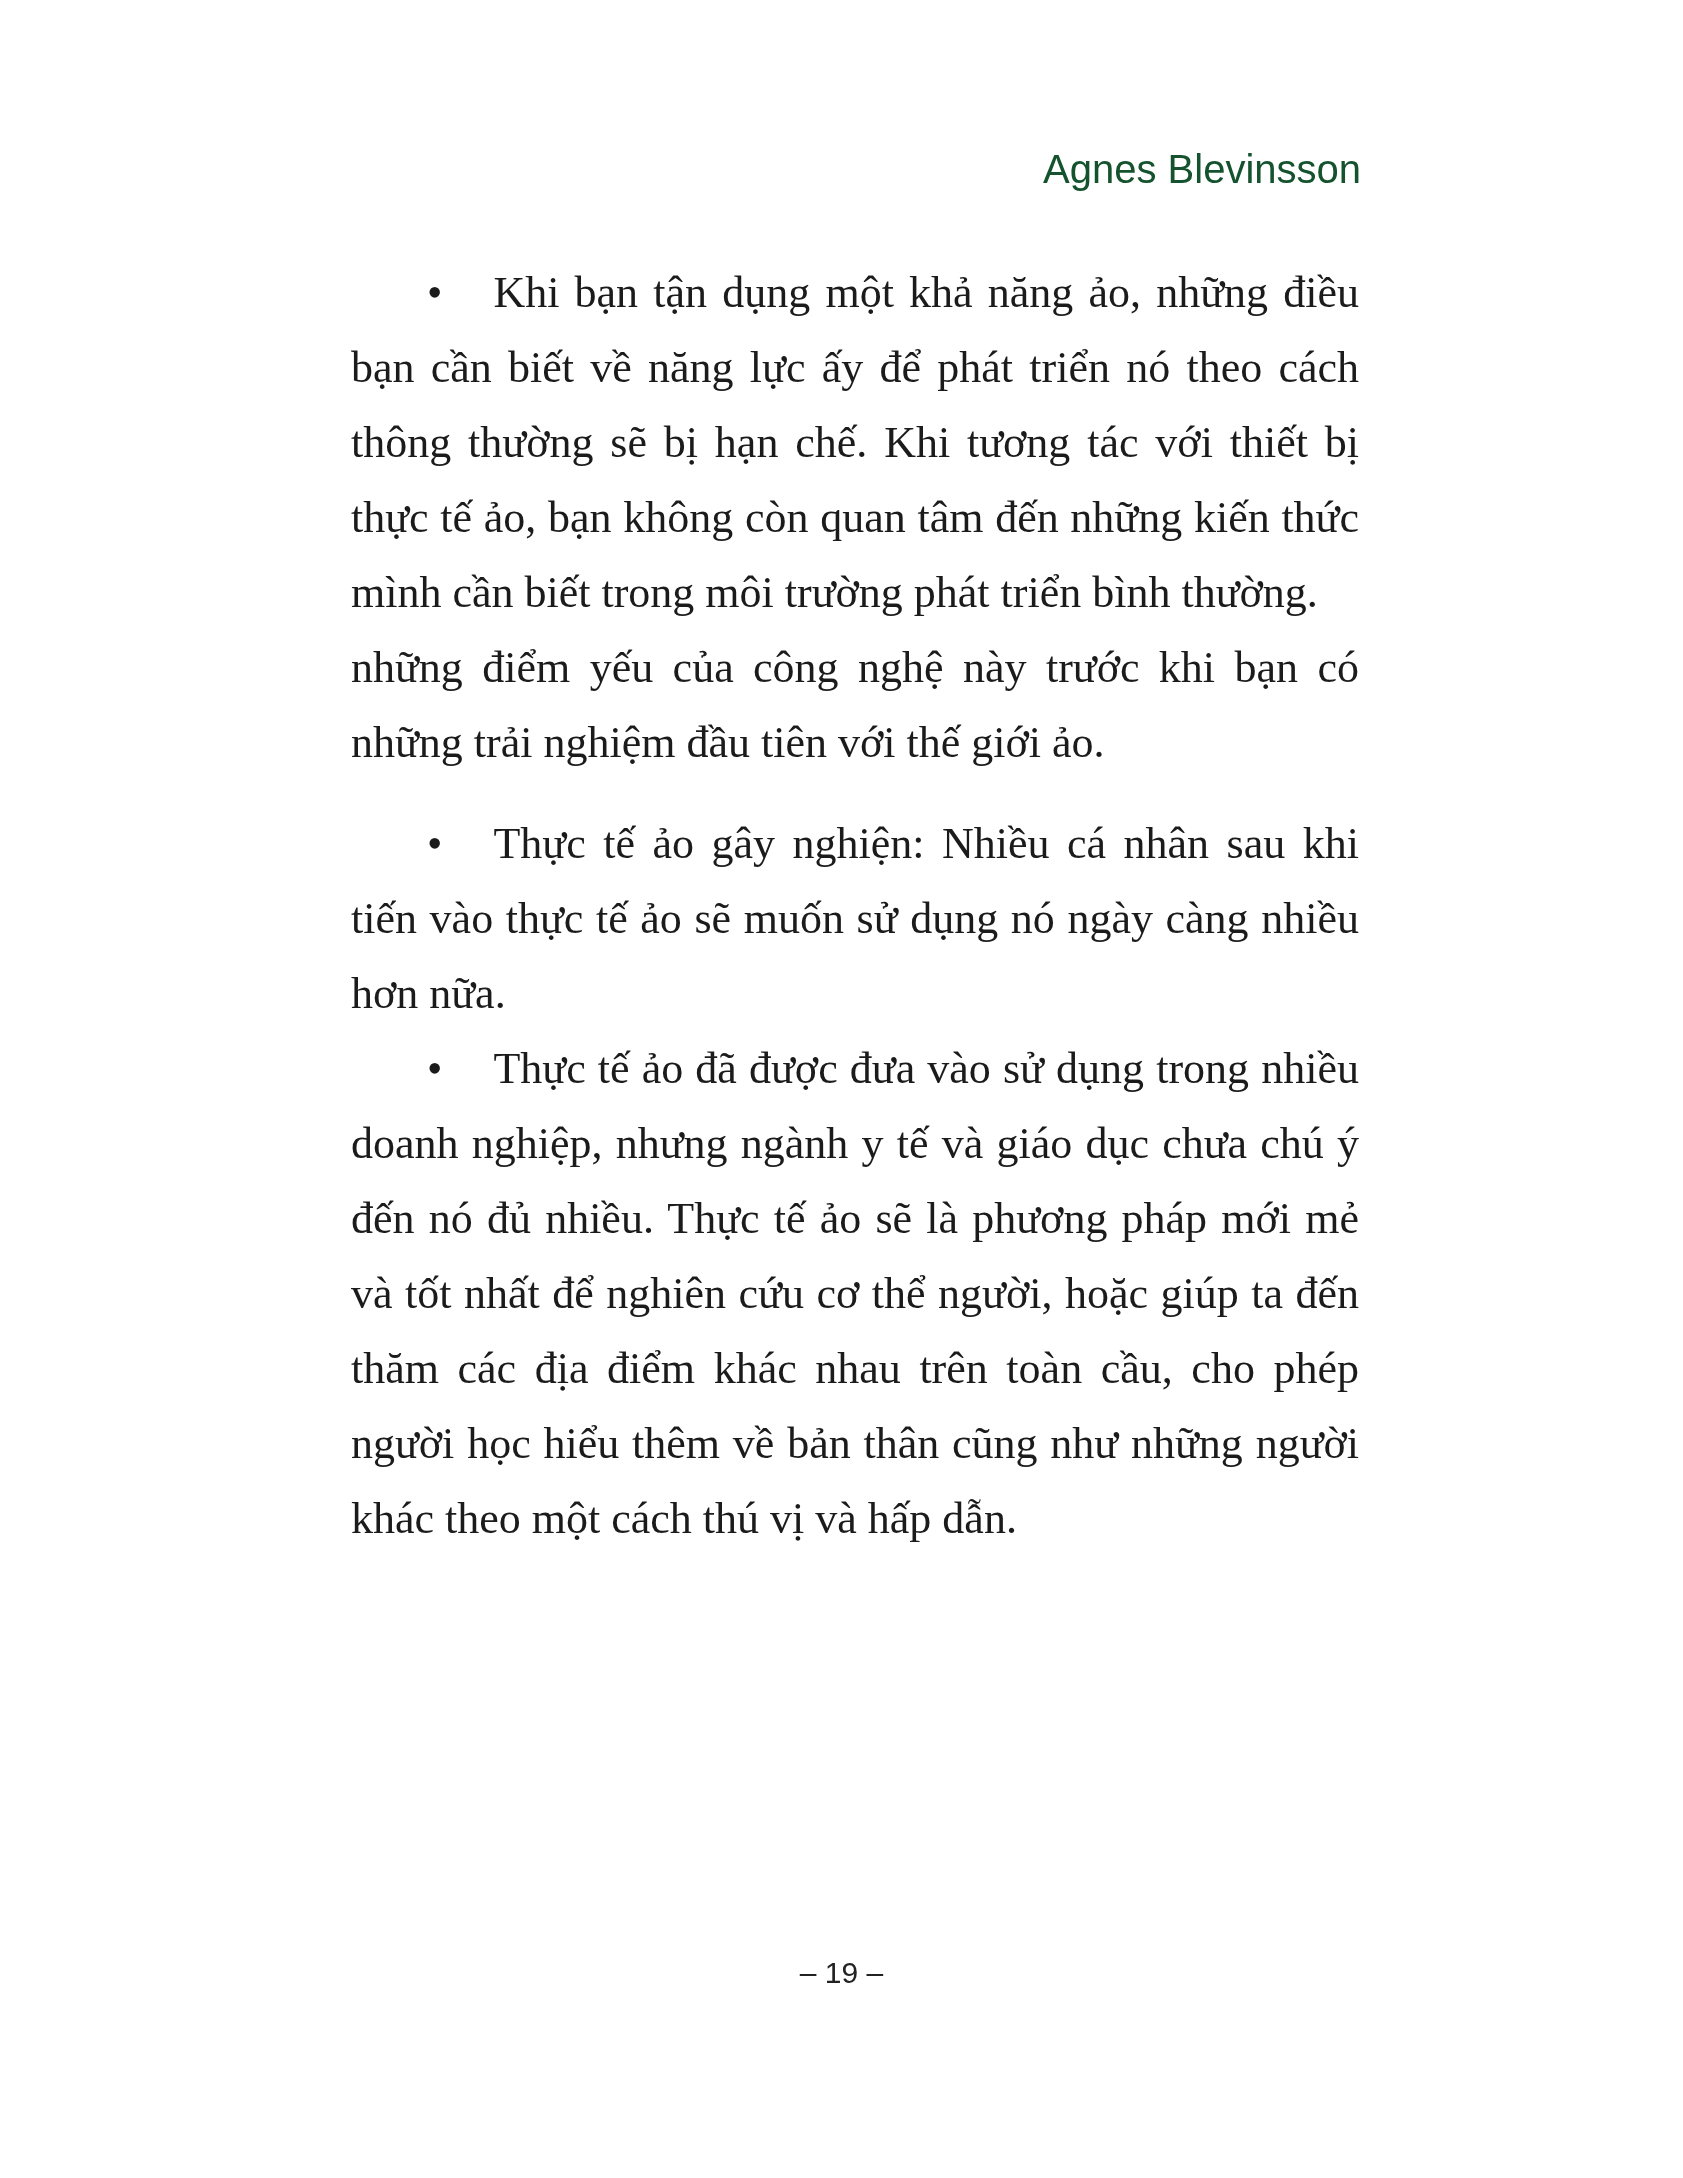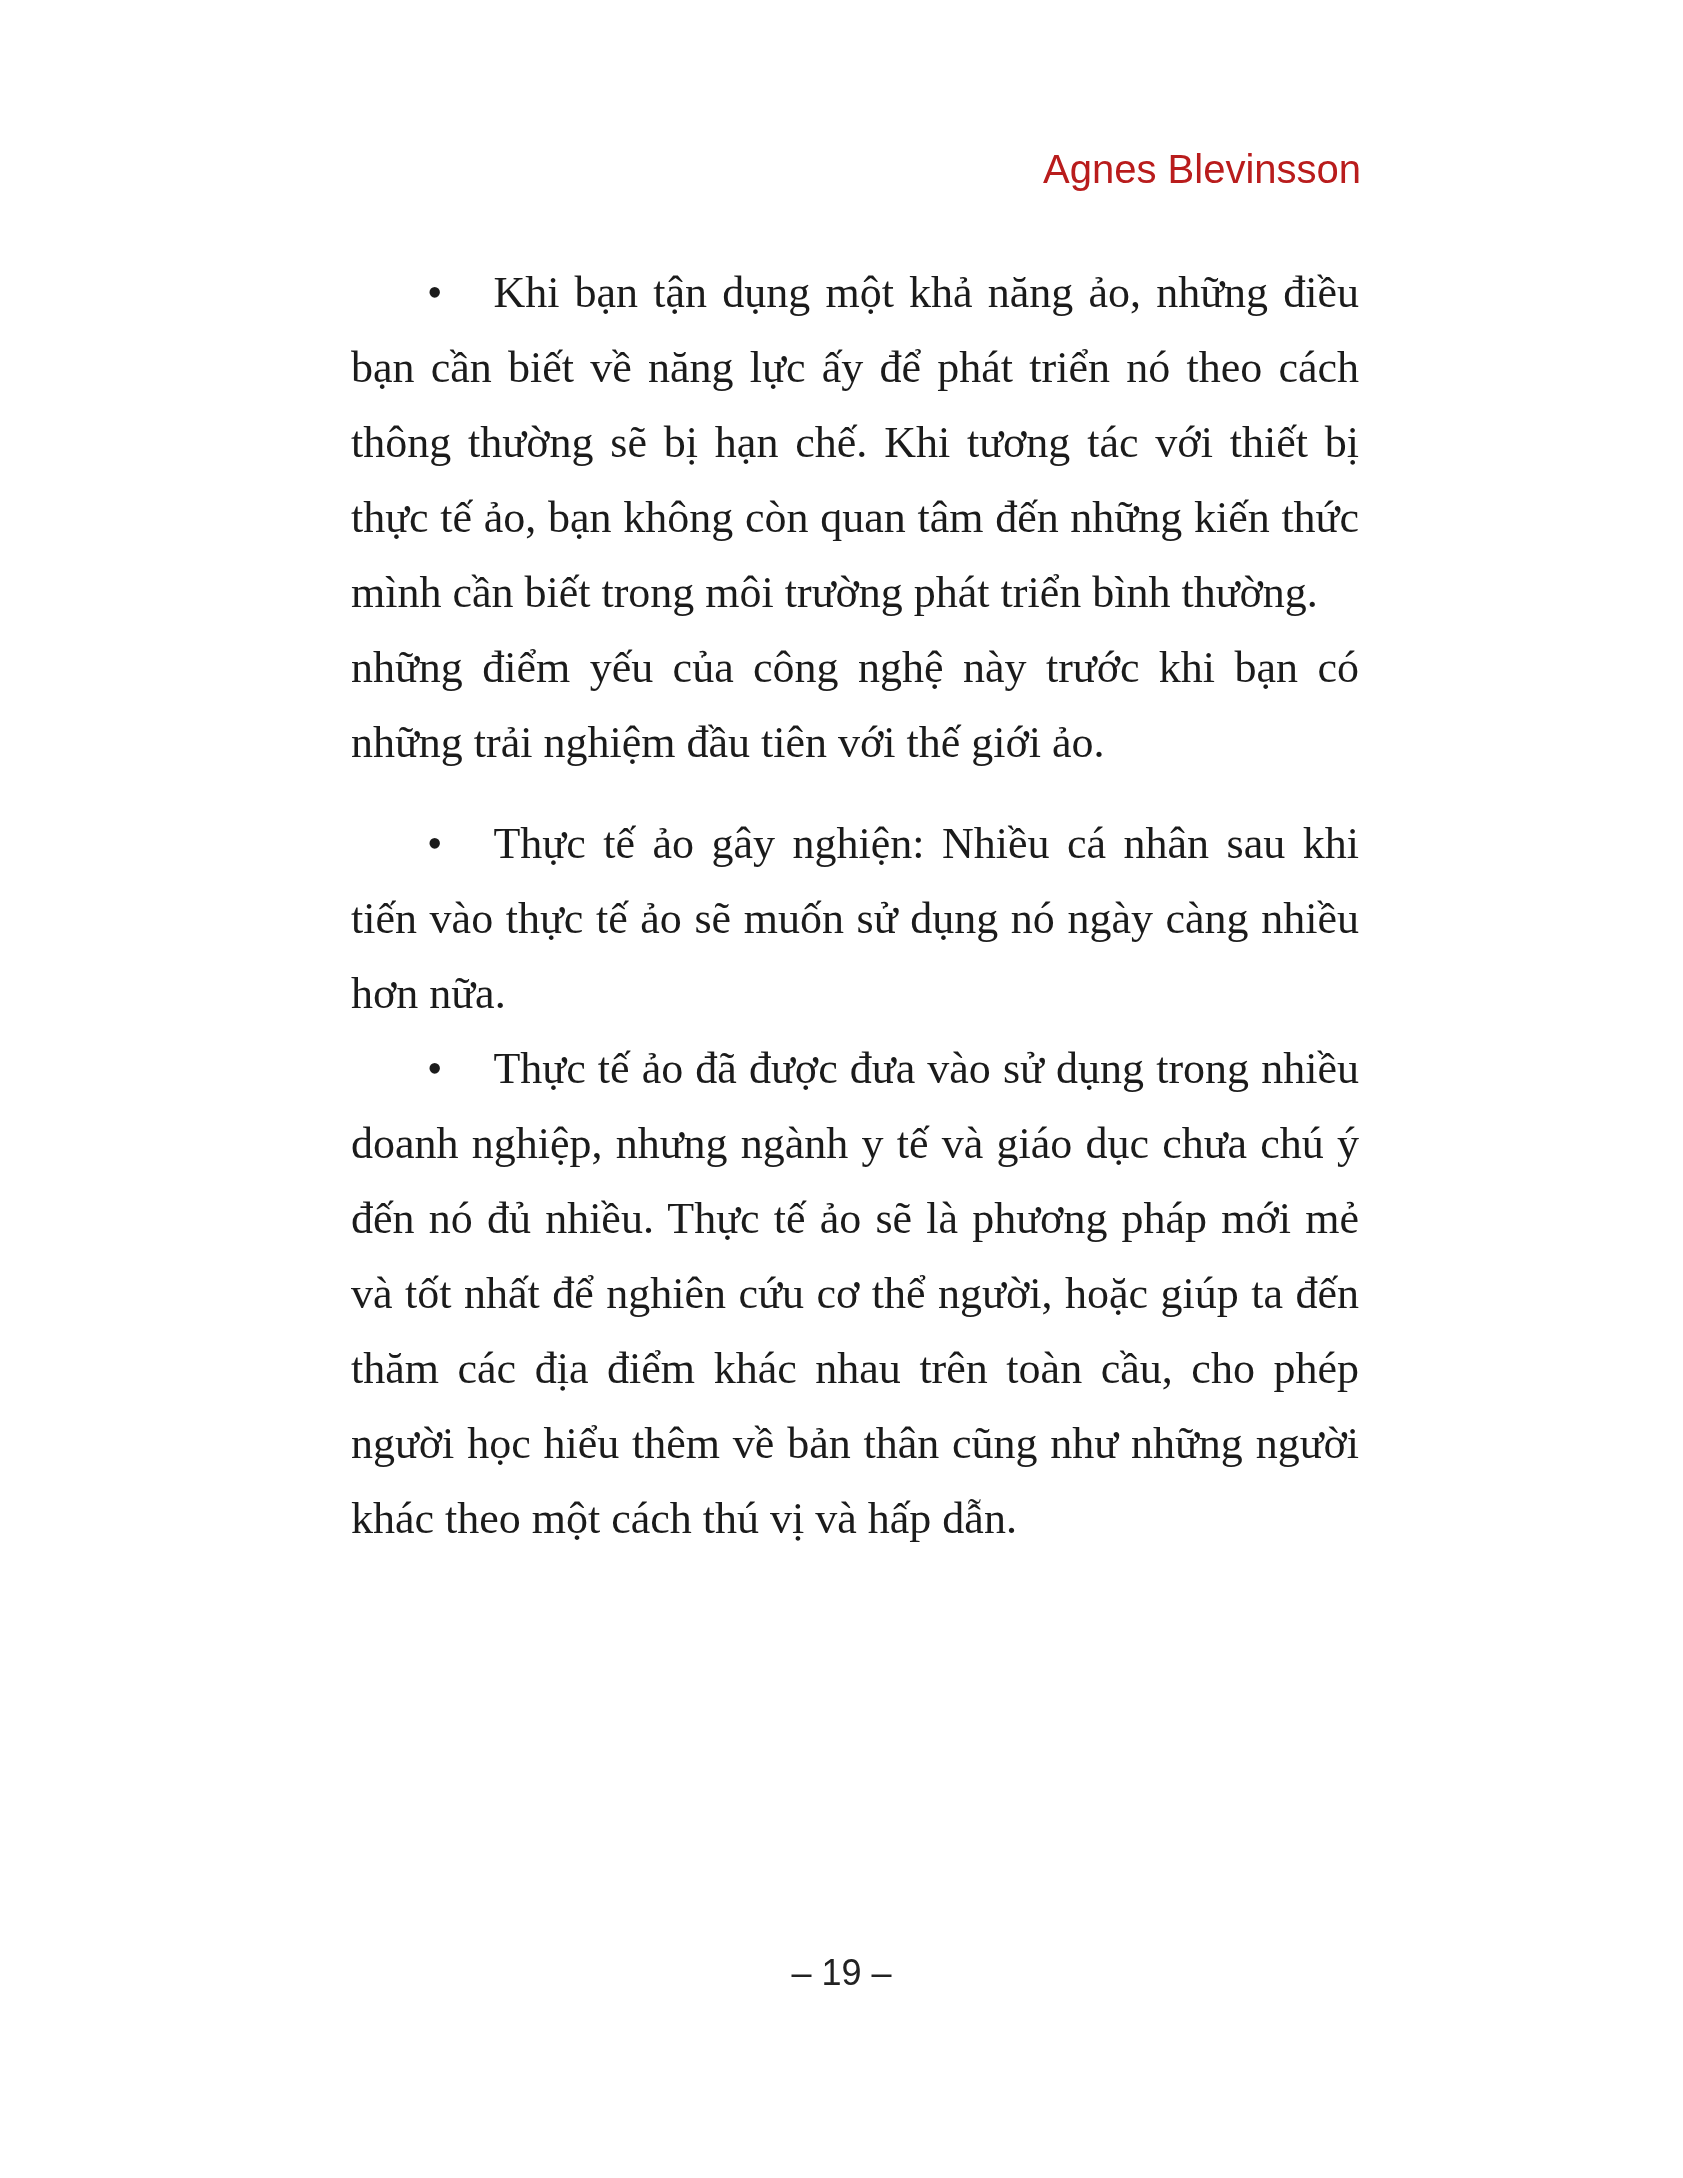--- a/index.html
+++ b/index.html
@@ -19,21 +19,21 @@
   }
   .running-header {
     position: absolute;
     top: 145px;
     left: 351px;
     width: 1010px;
     text-align: right;
     font-family: "Liberation Sans", "DejaVu Sans", sans-serif;
     font-size: 40px;
     line-height: 48px;
-    color: #b91c1c;
+    color: #14532d;
   }
   .body-block {
     position: absolute;
     top: 255px;
     left: 351px;
     width: 1008px;
   }
   .para {
     font-size: 44px;
     line-height: 75px;
@@ -46,21 +46,21 @@
     margin-right: 51px;
     display: inline;
   }
   .page-footer {
     position: absolute;
     top: 1952px;
     left: 0;
     width: 1683px;
     text-align: center;
     font-family: "Liberation Sans", "DejaVu Sans", sans-serif;
-    font-size: 36px;
+    font-size: 30px;
     line-height: 42px;
     color: #222222;
   }
 </style>
 </head>
 <body>
 
 <div class="page">
   <div class="running-header">Agnes Blevinsson</div>
 

